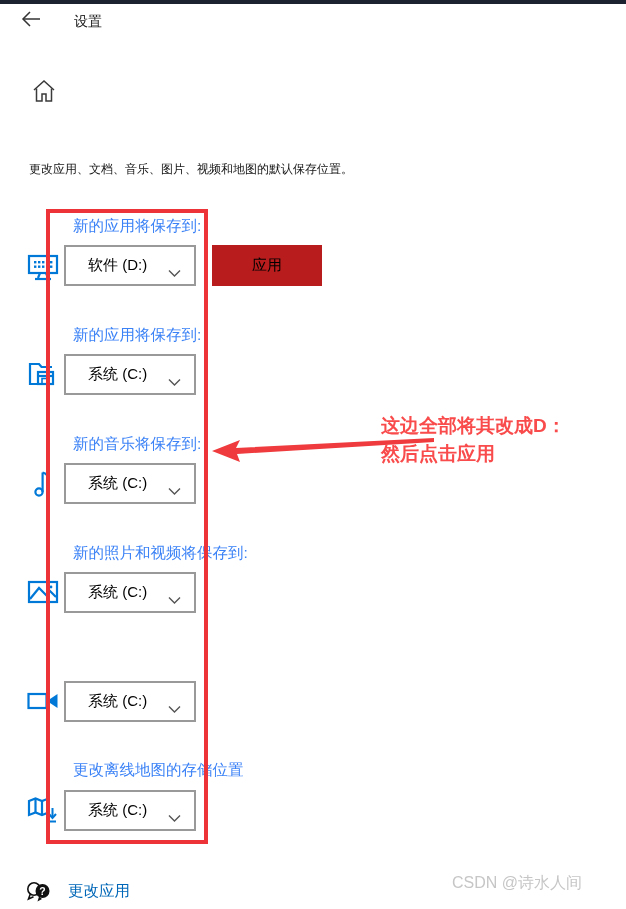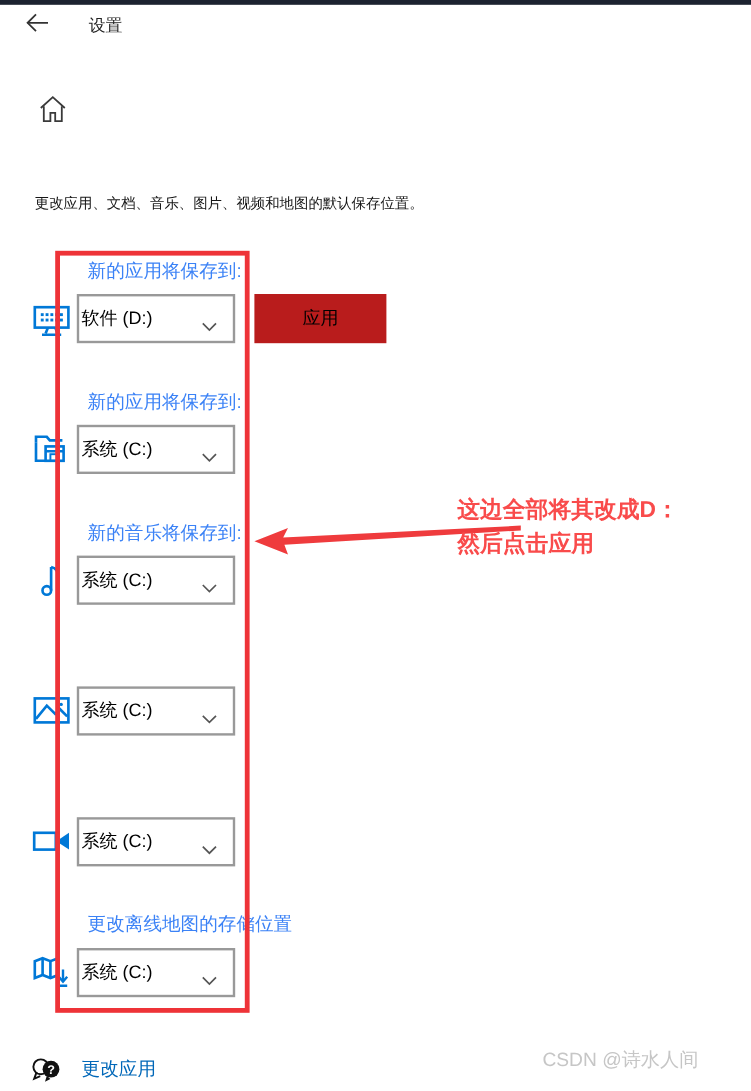--- a/index.html
+++ b/index.html
@@ -20,21 +20,21 @@
 
   .subtitle { position:absolute; left:29px; top:161px; font-size:12px; color:#151515; }
 
   .section-label { position:absolute; left:73px; font-size:15.5px; color:#3b82f6; white-space:nowrap; }
 
   .drive-icon { position:absolute; left:26px; width:34px; height:34px; display:flex; align-items:center; justify-content:center; }
 
   .dropdown {
     position:absolute; left:64px; width:132px; height:41px;
     background:#ffffff; border:2px solid #999999;
-    display:flex; align-items:center; padding-left:2px; cursor:pointer;
+    display:flex; align-items:center; padding-left:22px; cursor:pointer;
   }
   .dd-value { font-size:15px; color:#000; }
   .dd-chevron { position:absolute; right:13px; top:17px; width:13px; height:9px; }
 
   .apply-btn {
     position:absolute; left:212px; top:245px; width:110px; height:41px;
     background:#b91c1c; border:none; font-size:15px; color:#000;
     font-family:inherit; cursor:pointer; display:flex; align-items:center; justify-content:center;
   }
 
@@ -143,20 +143,21 @@
   </div>
   <div class="dropdown" style="top:463px">
     <span class="dd-value">系统 (C:)</span>
     <span class="dd-chevron">
       <svg width="13" height="9" viewBox="0 0 13 9">
           <polyline points="1,1.5 6.5,7 12,1.5" fill="none" stroke="#555" stroke-width="1.4"></polyline>
         </svg>
     </span>
   </div>
 
+  <div class="section-label" style="top:543px">新的照片和视频将保存到:</div>
   <div class="drive-icon" style="top:575px">
     <svg width="34" height="34" viewBox="0 0 34 34" fill="none" stroke="#0078d7" stroke-width="2.2">
       <rect x="3" y="7" width="28" height="20"></rect>
       <polyline points="4,24 13,13 20,20 24,16 30,22"></polyline>
       <circle cx="25" cy="12" r="1.4" fill="#0078d7" stroke="none"></circle>
     </svg>
   </div>
   <div class="dropdown" style="top:572px">
     <span class="dd-value">系统 (C:)</span>
     <span class="dd-chevron">

